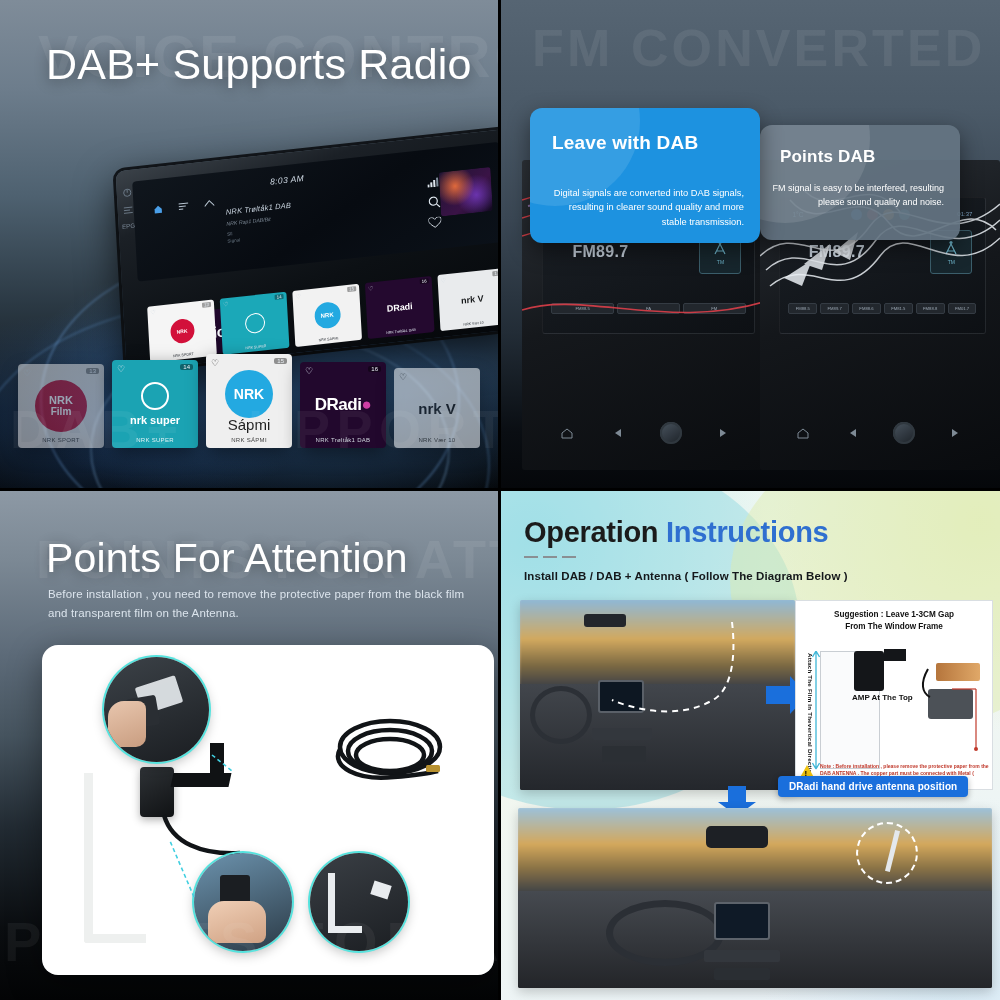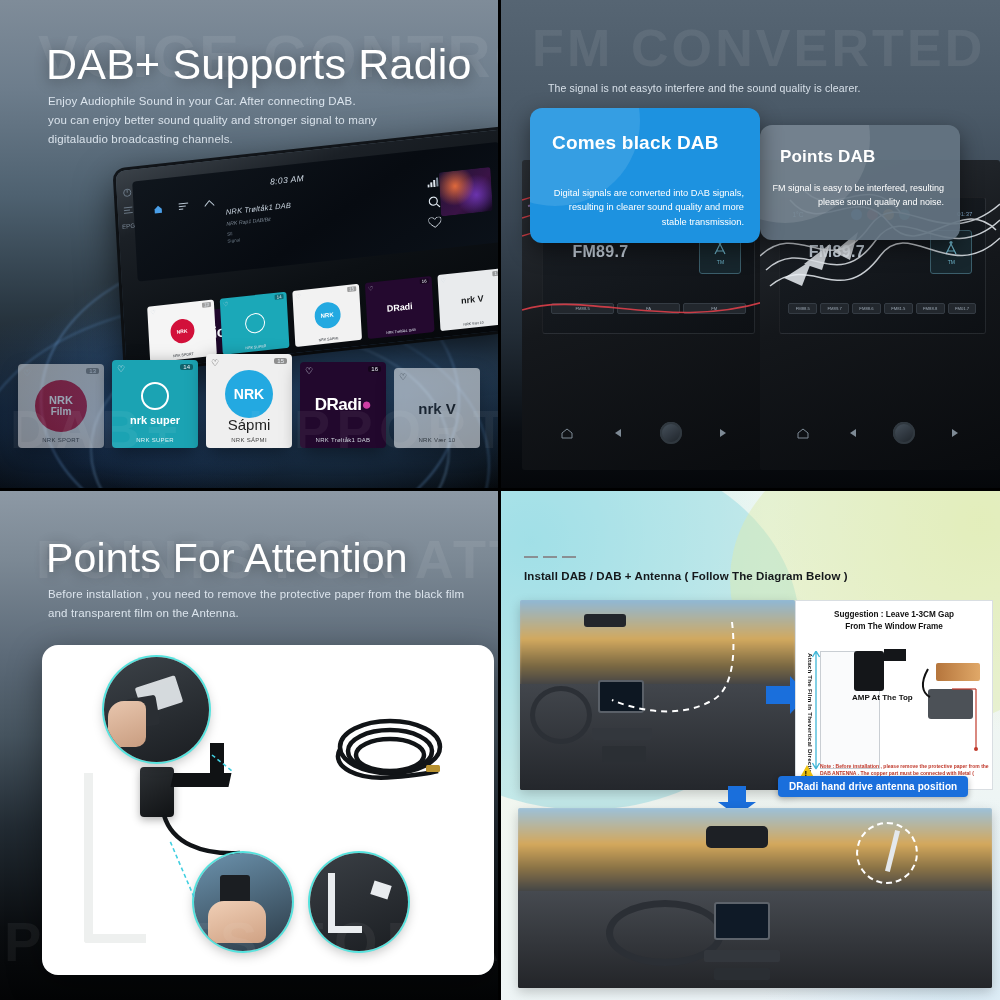--- a/index.html
+++ b/index.html
@@ -268,23 +268,20 @@
 
   <div class="panel" id="panel-tl">
     <div class="bg"></div>
     <div class="swoosh" style="left:40px;  top:250px; width:420px; height:300px;"></div>
     <div class="swoosh" style="left:-30px; top:300px; width:520px; height:330px; border-color:rgba(120,180,250,.22);"></div>
     <div class="swoosh" style="left:90px;  top:330px; width:360px; height:240px; border-color:rgba(150,205,255,.28);"></div>
 
     <div class="wm wm-top">VOICE CONTROL</div>
 
     <div class="hl-title">DAB+ Supports Radio</div>
-    <div class="hl-sub" style="white-space:pre-line;">Enjoy Audiophile Sound in your Car. After connecting DAB.
-you can enjoy better sound quality and stronger signal to many
-digitalaudio broadcasting channels.</div>
 
     <div class="headunit">
       <div class="hu-screen">
         <div class="hu-statusbar">
           <svg width="11" height="8" viewBox="0 0 11 8">
               <path d="M1 3 Q5.5 -1 10 3" stroke="#9fb3c6" fill="none" stroke-width="1"></path>
               <path d="M3 5 Q5.5 2.5 8 5" stroke="#9fb3c6" fill="none" stroke-width="1"></path>
               <circle cx="5.5" cy="7" r="1" fill="#9fb3c6"></circle>
             </svg>
           <svg width="7" height="9" viewBox="0 0 7 9">
@@ -422,21 +419,20 @@
       </div>
     </div>
 
     <div class="wm wm-bot">DAB+ SUPPORTS RADIO</div>
   </div>
 
   <div class="panel" id="panel-tr">
     <div class="bg"></div>
     <div class="wm wm-top">FM CONVERTED TO DAB</div>
 
-    <div class="hl-sub">The signal is not easyto interfere and the sound quality is clearer.</div>
 
     <div class="dash" id="dash-left">
       <div class="dscreen">
         <div class="dsrow">
           <span class="dtemp">1°C</span>
           <span class="dicons">
             <i style="background:#2d6fa8"></i>
             <i style="background:#8b3535"></i>
             <i style="background:#a8772e"></i>
             <i style="background:#2f6d86"></i>
@@ -549,21 +545,21 @@
       </svg>
     </div>
 
     <div class="cmp-card" id="card-nodab">
       <div class="blob"></div>
       <h3>Points DAB</h3>
       <p>FM signal is easy to be interfered, resulting please sound quality and noise.</p>
     </div>
     <div class="cmp-card" id="card-dab">
       <div class="blob"></div>
-      <h3>Comes black DAB</h3>
+      <h3>Leave with DAB</h3>
       <p>Digital signals are converted into DAB signals, resulting in clearer sound quality and more stable transmission.</p>
     </div>
 
   </div>
 
   <div class="panel" id="panel-bl">
     <div class="bg"></div>
     <div class="wm wm-top">POINTS FOR ATTENTION</div>
 
     <div class="hl-title">Points For Attention</div>
@@ -612,20 +608,24 @@
     </div>
 
     <div class="wm wm-bot">POINTS FOR ATTENTION</div>
   </div>
 
   <div class="panel" id="panel-br">
     <div class="bg"></div>
     <div class="br-ellipse"></div>
     <div class="br-ellipse2"></div>
 
+    <h1>
+      <span>Operation</span>
+      <span class="accent">Instructions</span>
+    </h1>
     <div class="dashes">
         <i></i>
         <i></i>
         <i></i>
       </div>
     <div class="subline">Install DAB / DAB + Antenna ( Follow The Diagram Below )</div>
 
     <div class="photo-box" id="photo-interior1">
       <div style="position:absolute;left:0;top:0;width:100%;height:46%;background:linear-gradient(180deg,#8fb8d6 0%,#d2a95f 45%,#7d6a43 75%,#3d4046 100%);filter:blur(1px);"></div>
       <div style="position:absolute;left:64px;top:14px;width:42px;height:13px;background:#23262b;border-radius:3px;"></div>

